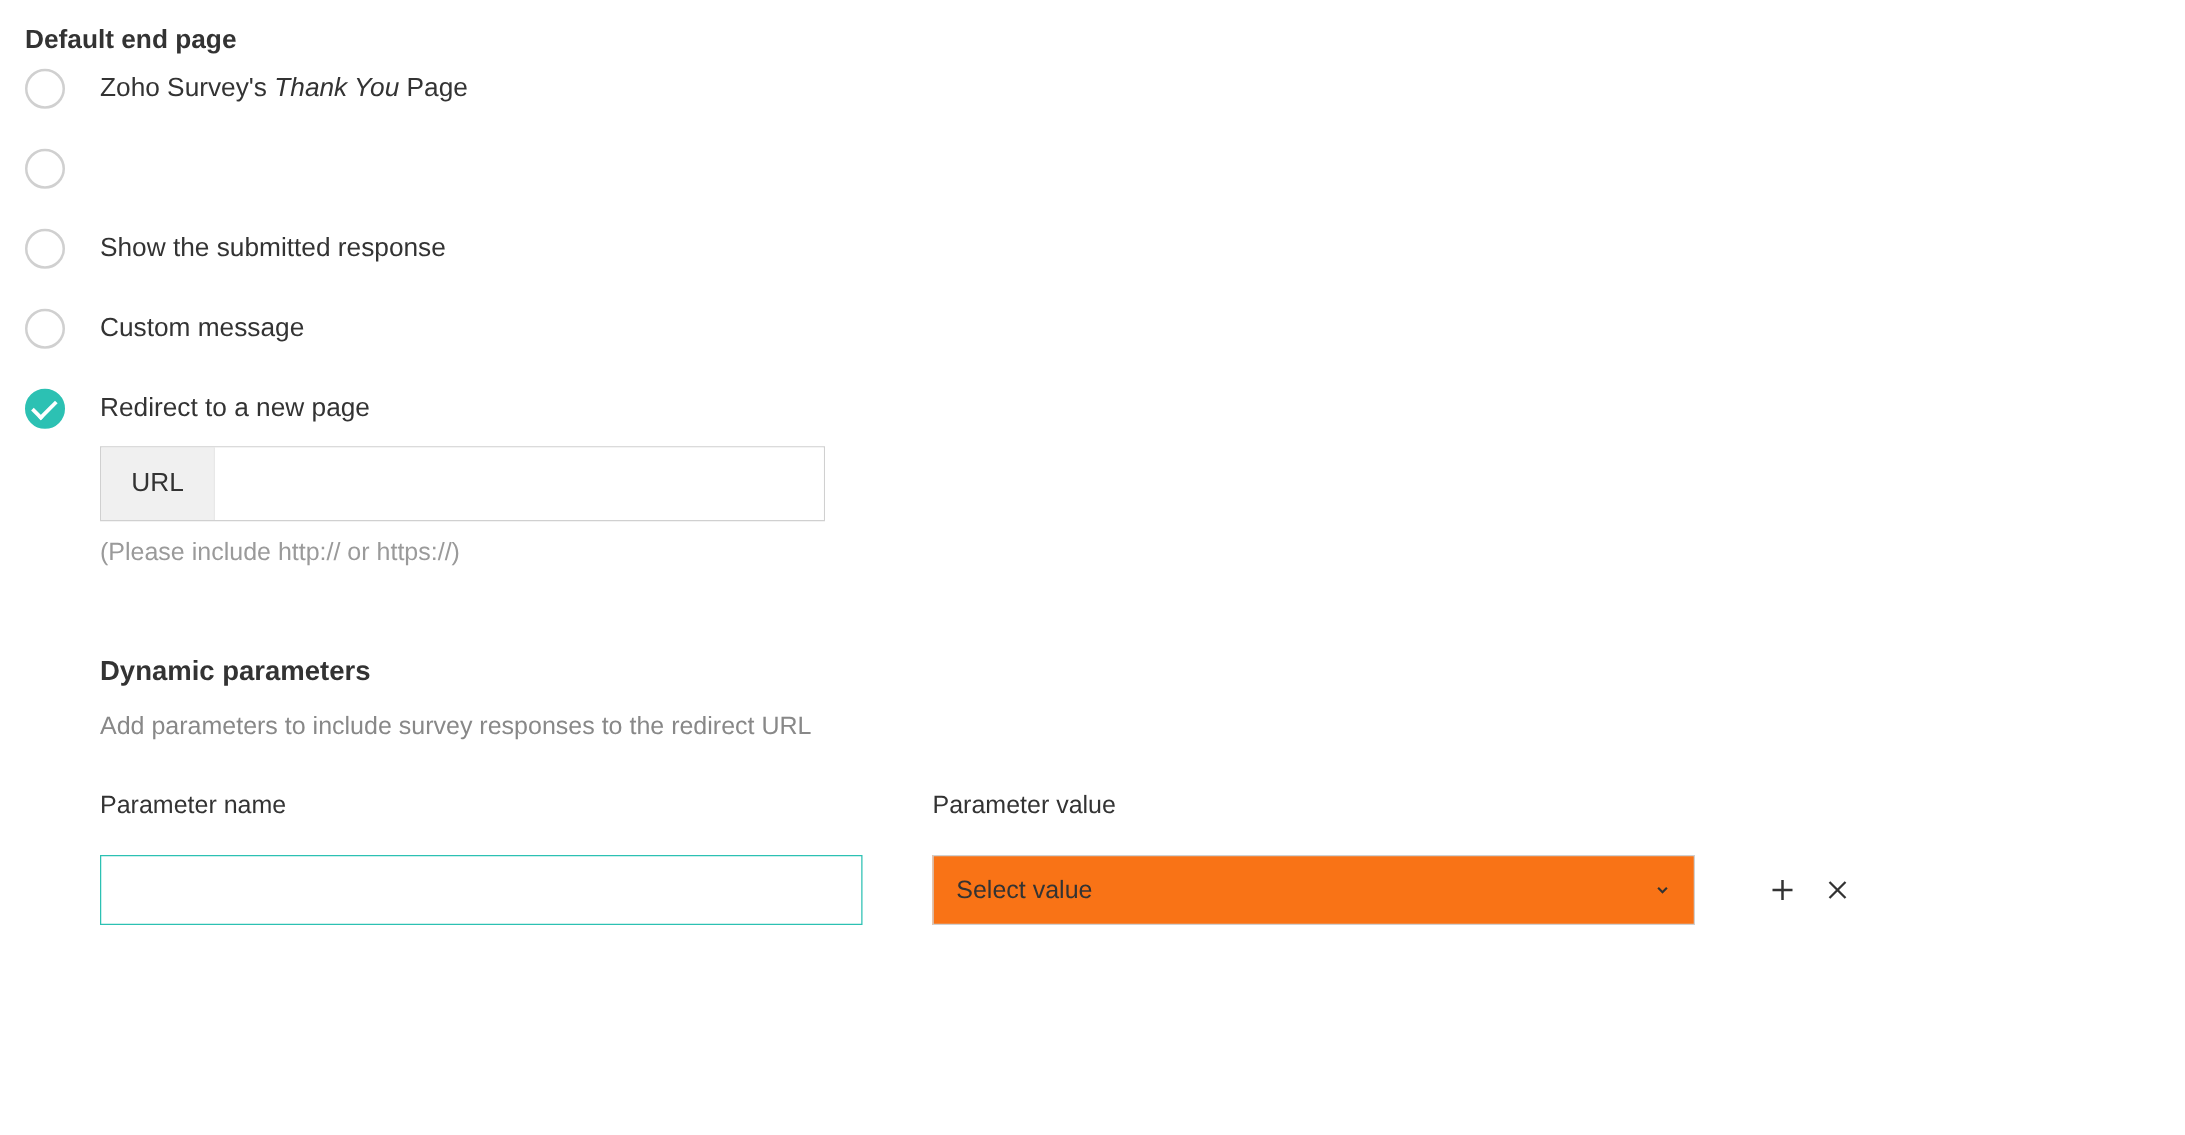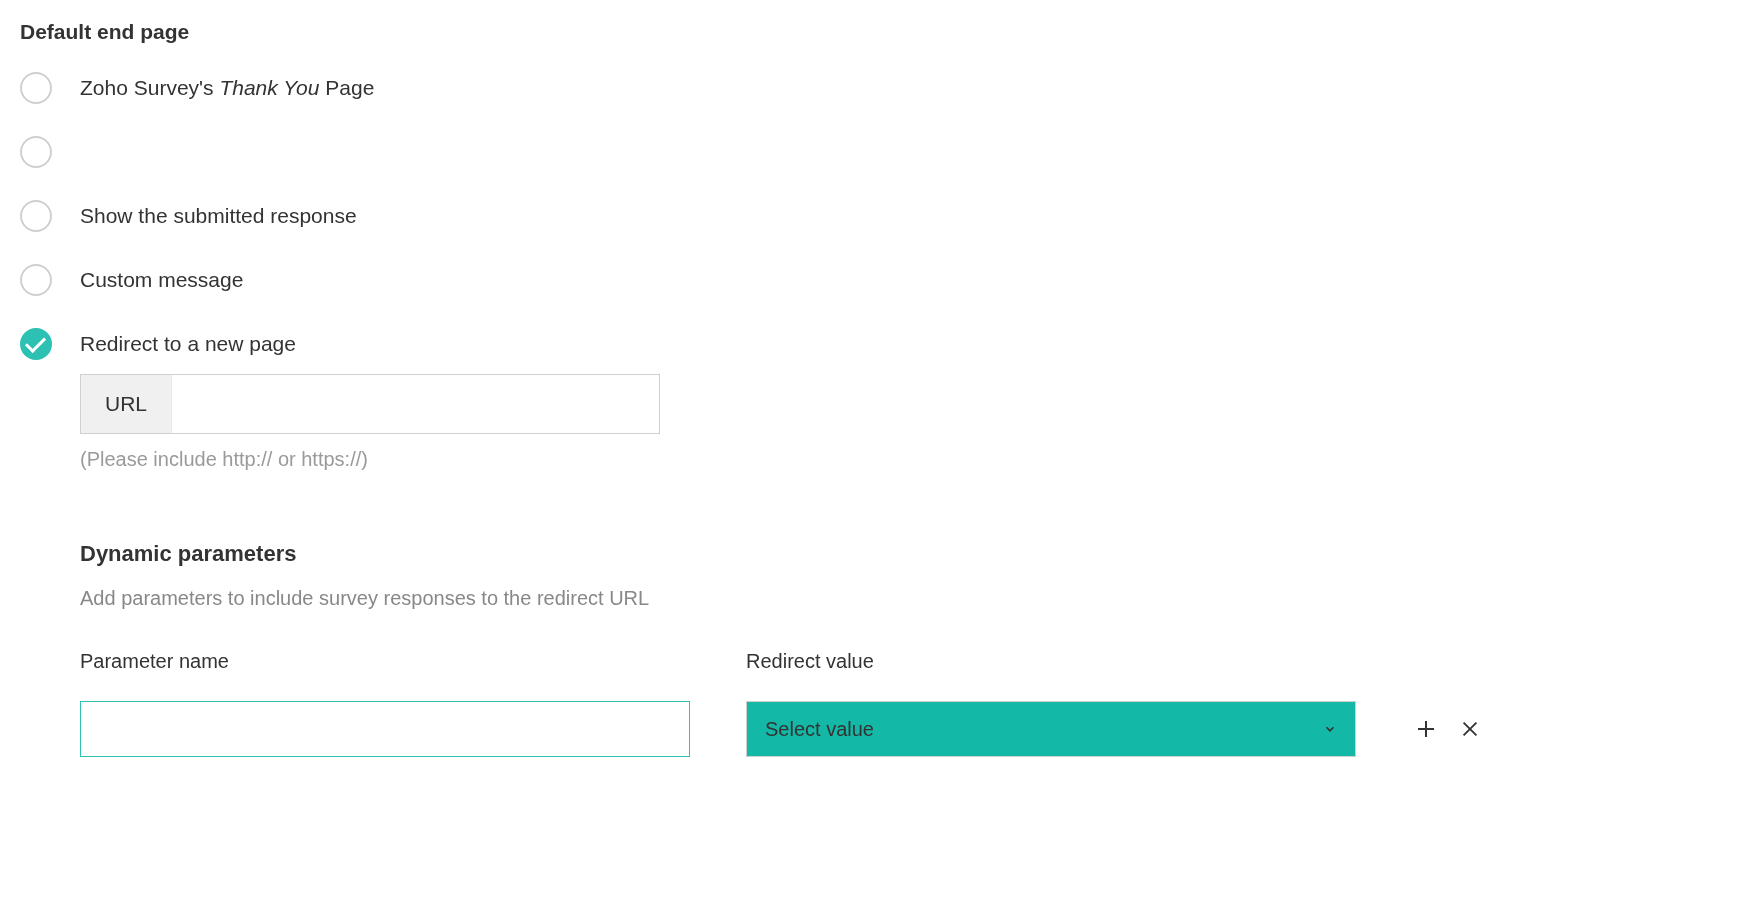--- a/index.html
+++ b/index.html
@@ -8,21 +8,21 @@
       font-size: 20px;
       color: #333;
       background: #fff;
       padding: 20px;
       width: 1748px;
     }
     .section-title {
       font-weight: 600;
       color: #333;
       font-size: 21px;
-      margin-bottom: 28px;
+      margin-bottom: 11px;
     }
     .radio-row {
       display: flex;
       align-items: center;
       margin-bottom: 32px;
     }
     .radio {
       width: 32px;
       height: 32px;
       border: 2px solid #d0d0d0;
@@ -125,21 +125,21 @@
     .select-wrap {
       width: 610px;
       height: 56px;
       border: 1px solid #d0d0d0;
       display: flex;
       align-items: center;
       justify-content: space-between;
       padding: 0 18px;
       font-size: 20px;
       color: #333;
-      background: #14b8a6;
+      background: #f97316;
       cursor: pointer;
     }
     .chevron {
       width: 14px;
       height: 14px;
     }
     .actions {
       display: flex;
       align-items: center;
       gap: 16px;
@@ -195,21 +195,21 @@
 
   <div class="subsection-title">Dynamic parameters</div>
   <div class="subsection-desc">Add parameters to include survey responses to the redirect URL</div>
 
   <div class="param-row">
     <div class="param-col">
       <div class="param-label">Parameter name</div>
       <input class="param-input" type="text" value="" style="">
     </div>
     <div class="param-col">
-      <div class="param-label">Redirect value</div>
+      <div class="param-label">Parameter value</div>
       <div class="select-wrap">
         <span>Select value</span>
         <svg class="chevron" viewBox="0 0 24 24" fill="none" stroke="currentColor" stroke-width="3">
           <polyline points="6 9 12 15 18 9"></polyline>
         </svg>
       </div>
     </div>
     <div class="actions">
       <div class="icon-btn">
         <svg viewBox="0 0 24 24" width="24" height="24" fill="none" stroke="currentColor" stroke-width="2">

